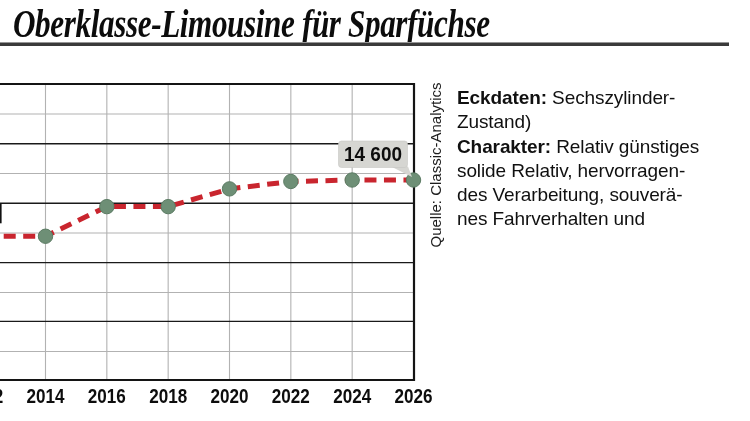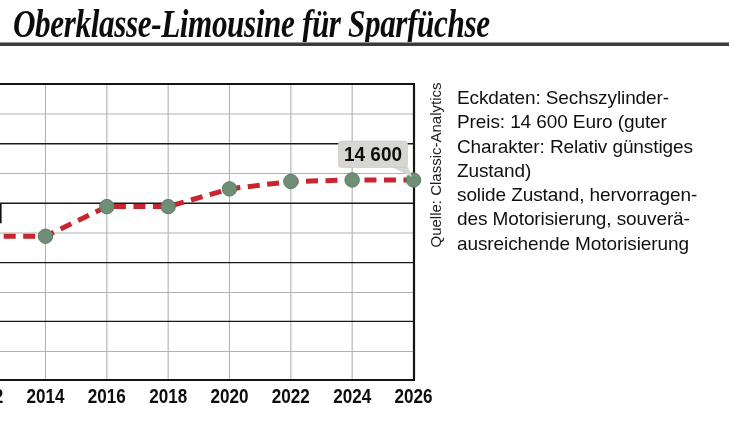--- a/index.html
+++ b/index.html
@@ -14,21 +14,21 @@
   .title-rule{
     position:absolute;left:0;top:42px;width:729px;height:4px;
     background:linear-gradient(#969696 0,#969696 1px,#3a3a3a 1px,#3a3a3a 100%);
   }
   #chart-svg{position:absolute;left:0;top:80px;width:450px;height:341px;overflow:hidden;}
   #chart-svg text{font-family:"Liberation Sans",sans-serif;}
   .info-panel{
     position:absolute;left:457px;top:86px;width:294px;
     font-size:19px;line-height:24.3px;color:#101010;letter-spacing:-0.1px;
   }
-  .info-panel .ln b{font-weight:normal;margin-top:19px;}
+  .info-panel .ln b{font-weight:bold;margin-top:19px;}
 </style>
 </head>
 <body>
 
 <div class="page-title">Oberklasse-Limousine für Sparfüchse</div>
 <div class="title-rule"></div>
 
 <svg id="chart-svg" viewBox="0 80 450 341" xmlns="http://www.w3.org/2000/svg">
     <line x1="45.5" y1="84" x2="45.5" y2="380" stroke="#b2b2b2" stroke-width="1.1"></line>
     <line x1="106.834" y1="84" x2="106.834" y2="380" stroke="#b2b2b2" stroke-width="1.1"></line>
@@ -65,19 +65,18 @@
     <text x="168.168" y="403" text-anchor="middle" font-size="21" font-weight="bold" fill="#0d0d0d" textLength="38" lengthAdjust="spacingAndGlyphs">2018</text>
     <text x="229.502" y="403" text-anchor="middle" font-size="21" font-weight="bold" fill="#0d0d0d" textLength="38" lengthAdjust="spacingAndGlyphs">2020</text>
     <text x="290.836" y="403" text-anchor="middle" font-size="21" font-weight="bold" fill="#0d0d0d" textLength="38" lengthAdjust="spacingAndGlyphs">2022</text>
     <text x="352.17" y="403" text-anchor="middle" font-size="21" font-weight="bold" fill="#0d0d0d" textLength="38" lengthAdjust="spacingAndGlyphs">2024</text>
     <text x="413.504" y="403" text-anchor="middle" font-size="21" font-weight="bold" fill="#0d0d0d" textLength="38" lengthAdjust="spacingAndGlyphs">2026</text>
     <text x="441" y="165" transform="rotate(-90 441 165)" text-anchor="middle" font-size="15" fill="#1d1d1d">Quelle: Classic-Analytics</text>
   </svg>
 
 <div class="info-panel">
     <div class="ln"><b>Eckdaten:</b><span> Sechszylinder-</span></div>
-    <div class="ln"><b>Preis:</b><span> 14 600 Euro (guter</span></div>
+    <div class="ln"><b></b><span>Zustand)</span></div>
     <div class="ln"><b>Charakter:</b><span> Relativ günstiges</span></div>
-    <div class="ln"><b></b><span>Zustand)</span></div>
-    <div class="ln"><b></b><span>solide Zustand, hervorragen-</span></div>
-    <div class="ln"><b></b><span>des Motorisierung, souverä-</span></div>
-    <div class="ln"><b></b><span>ausreichende Motorisierung</span></div>
+    <div class="ln"><b></b><span>solide Relativ, hervorragen-</span></div>
+    <div class="ln"><b></b><span>des Verarbeitung, souverä-</span></div>
+    <div class="ln"><b></b><span>nes Fahrverhalten und</span></div>
   </div>
 
 </body></html>

